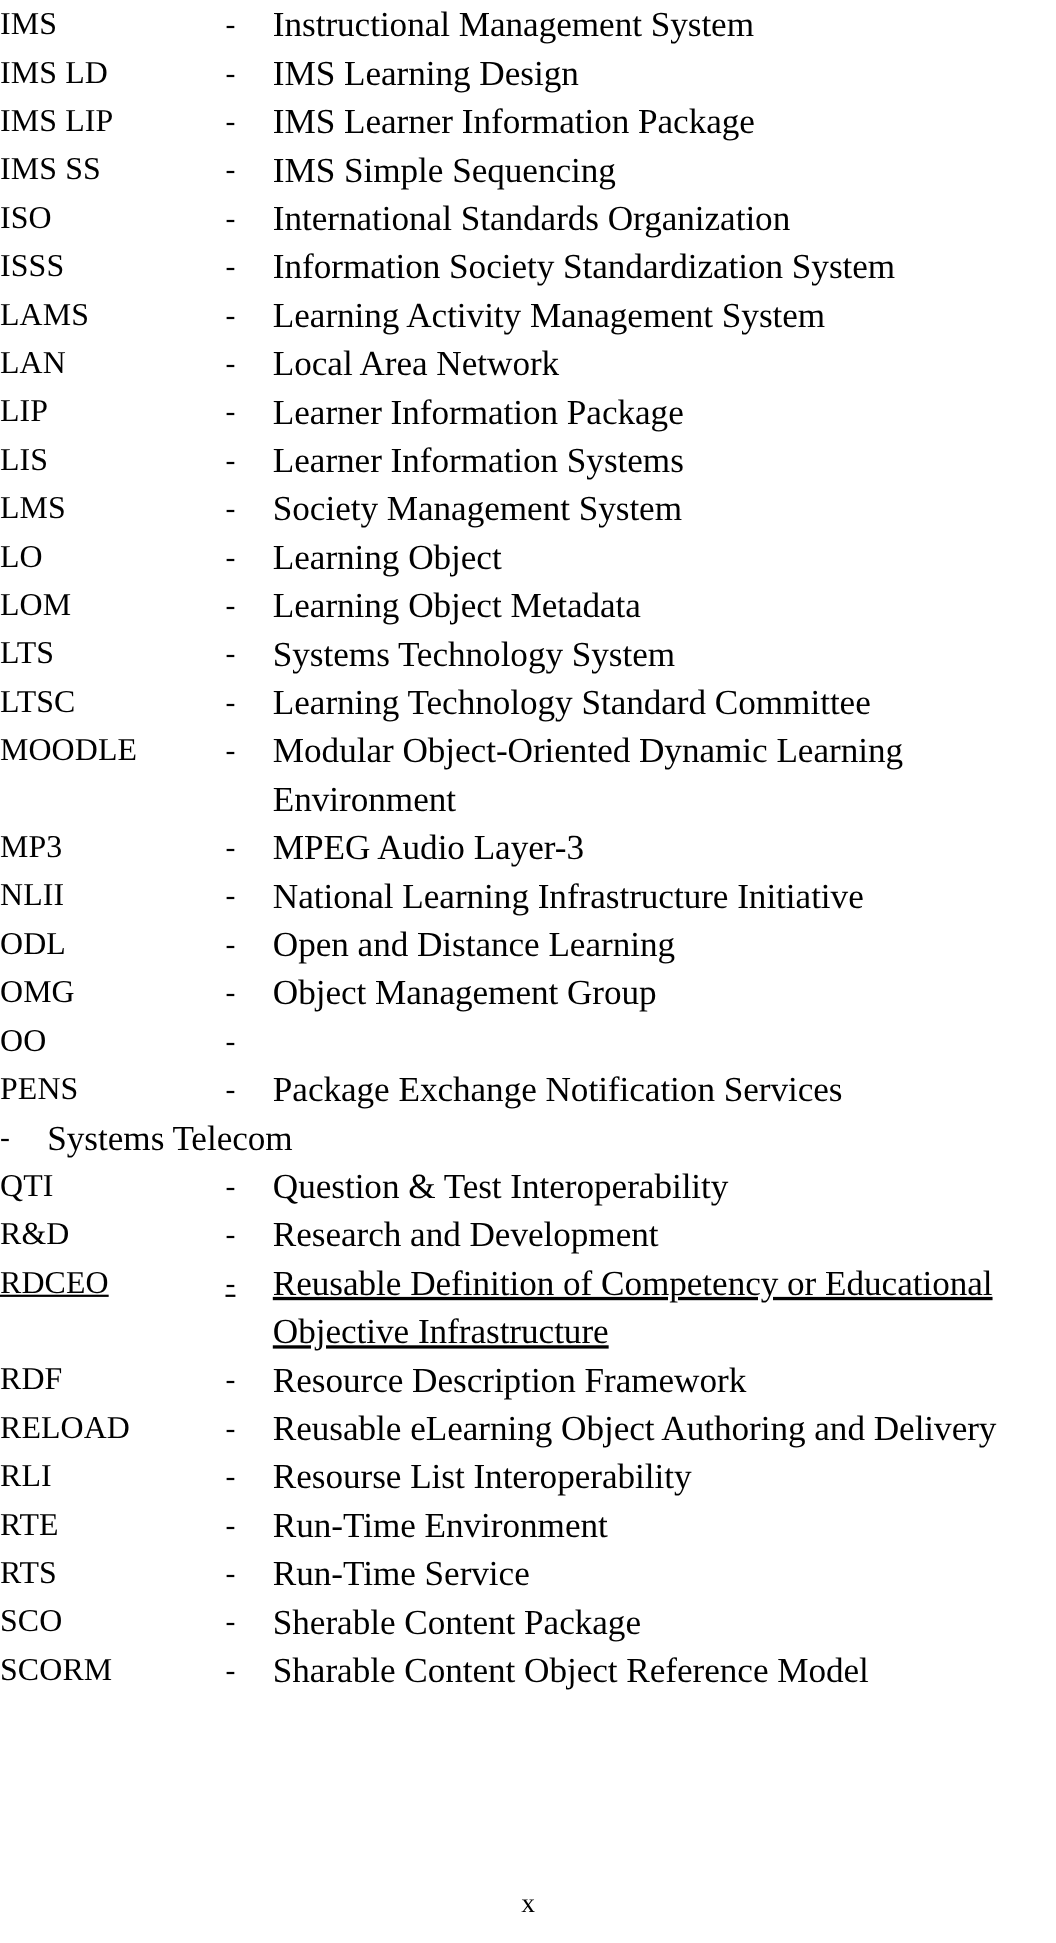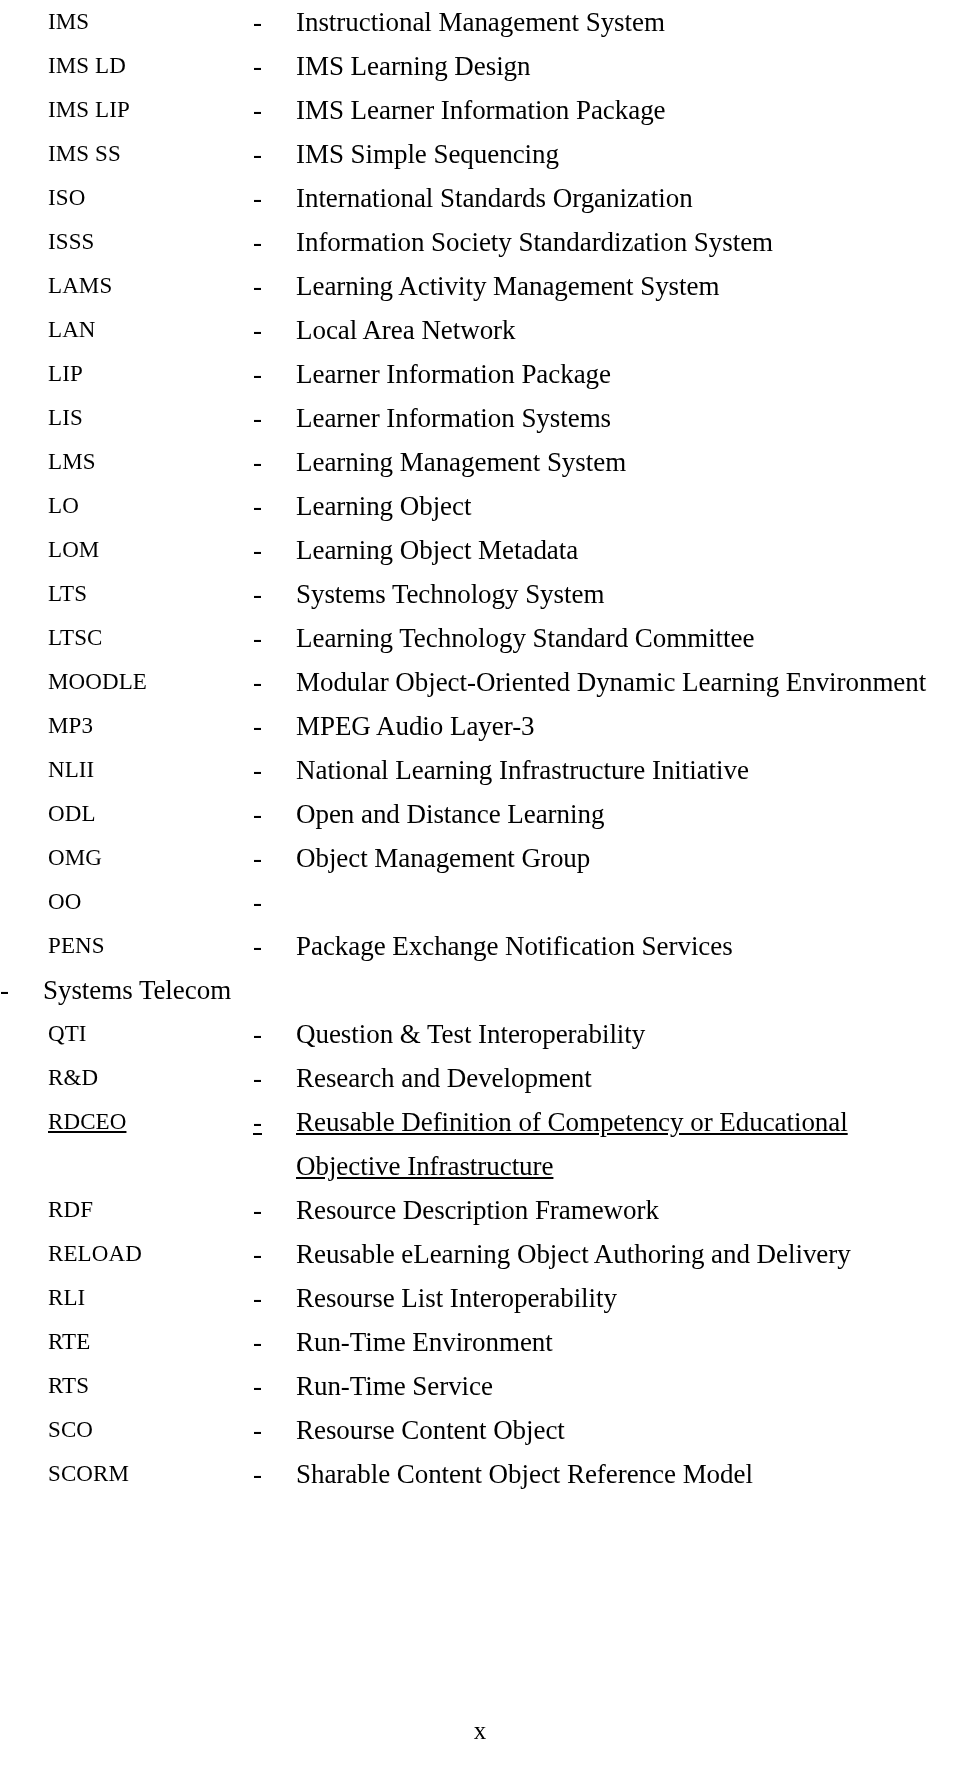--- a/index.html
+++ b/index.html
@@ -37,36 +37,35 @@
 
   
   .entry.multiline {
     min-height: 88px;
     text-decoration: underline;
   }
 
   .abbr {
     flex: 0 0 auto;
     width: 205px;
-    font-size: 23px;
+    font-size: 29px;
     letter-spacing: 0.1px;
     white-space: nowrap;
-    padding-left: 48px;
   }
 
   .sep {
     flex: 0 0 auto;
     width: 43px;
     font-size: 27px;
     text-align: left;
   }
 
   .definition {
     flex: 1 1 auto;
-    font-size: 27px;
+    font-size: 32px;
     letter-spacing: -0.05px;
     white-space: normal;
     padding-right: 10px;
   }
 
   .definition .wrapline {
     display: block;
   }
 
   .page-number {
@@ -153,21 +152,21 @@
         <div class="abbr">LIS</div>
         <div class="sep">-</div>
         <div class="definition">
           <span class="wrapline">Learner Information Systems</span>
         </div>
       </div>
       <div class="entry">
         <div class="abbr">LMS</div>
         <div class="sep">-</div>
         <div class="definition">
-          <span class="wrapline">Learning Management System</span>
+          <span class="wrapline">Society Management System</span>
         </div>
       </div>
       <div class="entry">
         <div class="abbr">LO</div>
         <div class="sep">-</div>
         <div class="definition">
           <span class="wrapline">Learning Object</span>
         </div>
       </div>
       <div class="entry">
@@ -297,21 +296,21 @@
         <div class="abbr">RTS</div>
         <div class="sep">-</div>
         <div class="definition">
           <span class="wrapline">Run-Time Service</span>
         </div>
       </div>
       <div class="entry">
         <div class="abbr">SCO</div>
         <div class="sep">-</div>
         <div class="definition">
-          <span class="wrapline">Resourse Content Object</span>
+          <span class="wrapline">Sherable Content Package</span>
         </div>
       </div>
       <div class="entry">
         <div class="abbr">SCORM</div>
         <div class="sep">-</div>
         <div class="definition">
           <span class="wrapline">Sharable Content Object Reference Model</span>
         </div>
       </div>
     </div>

